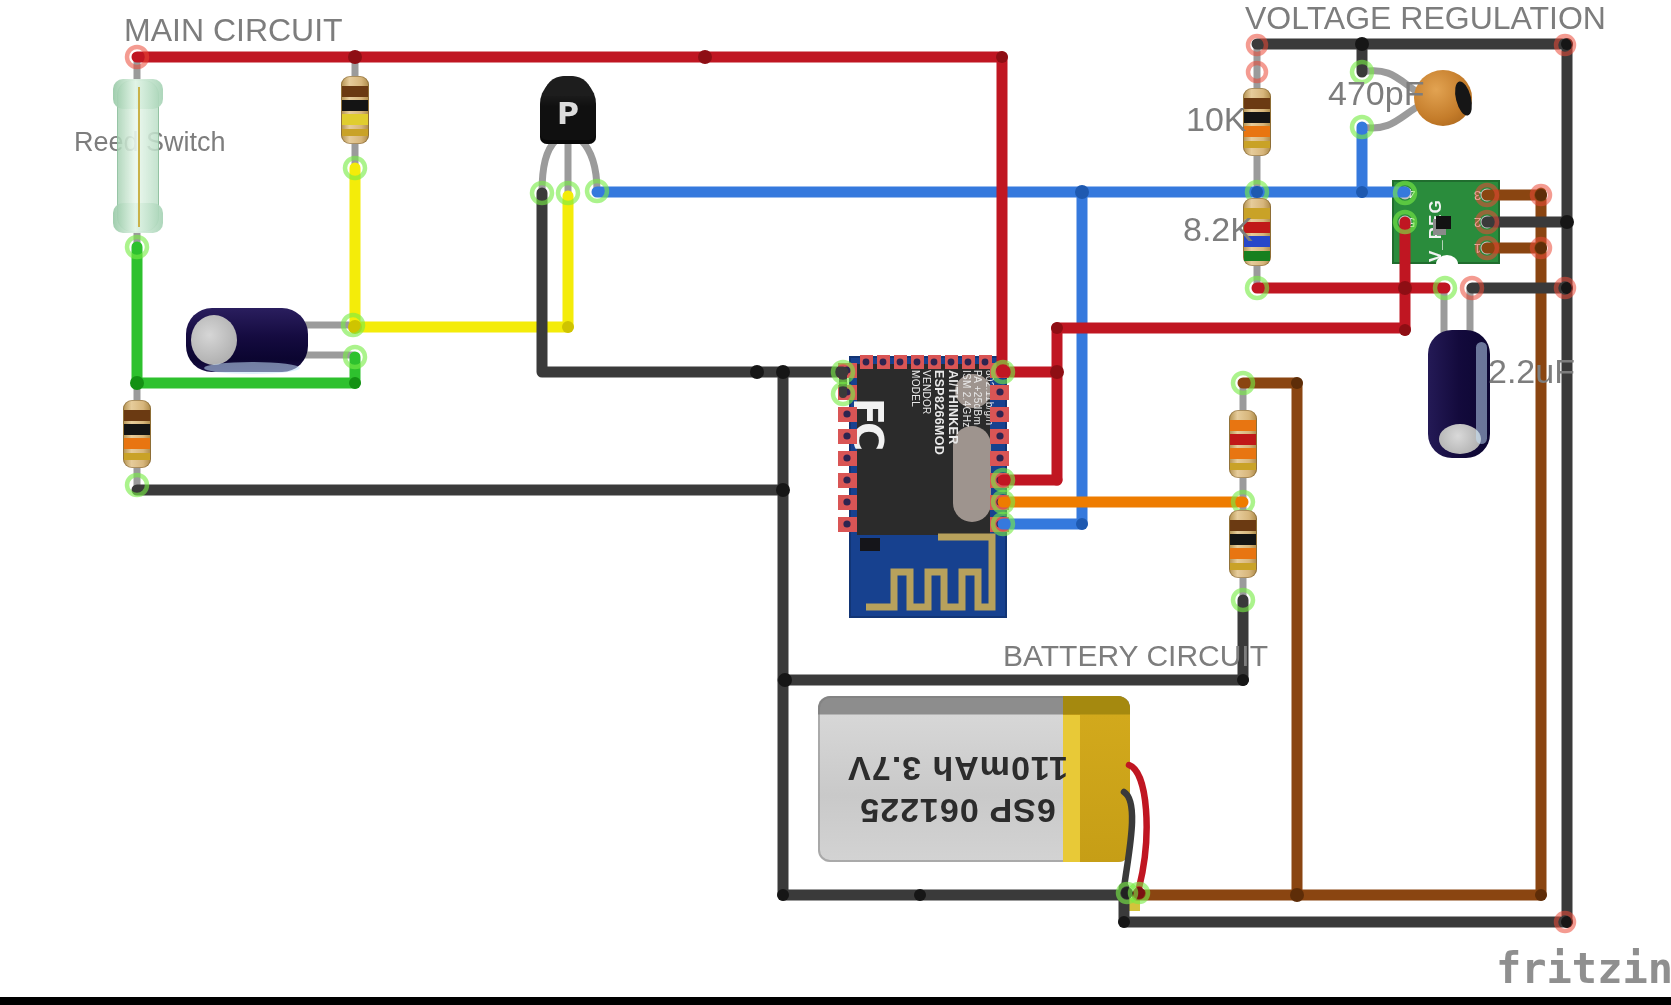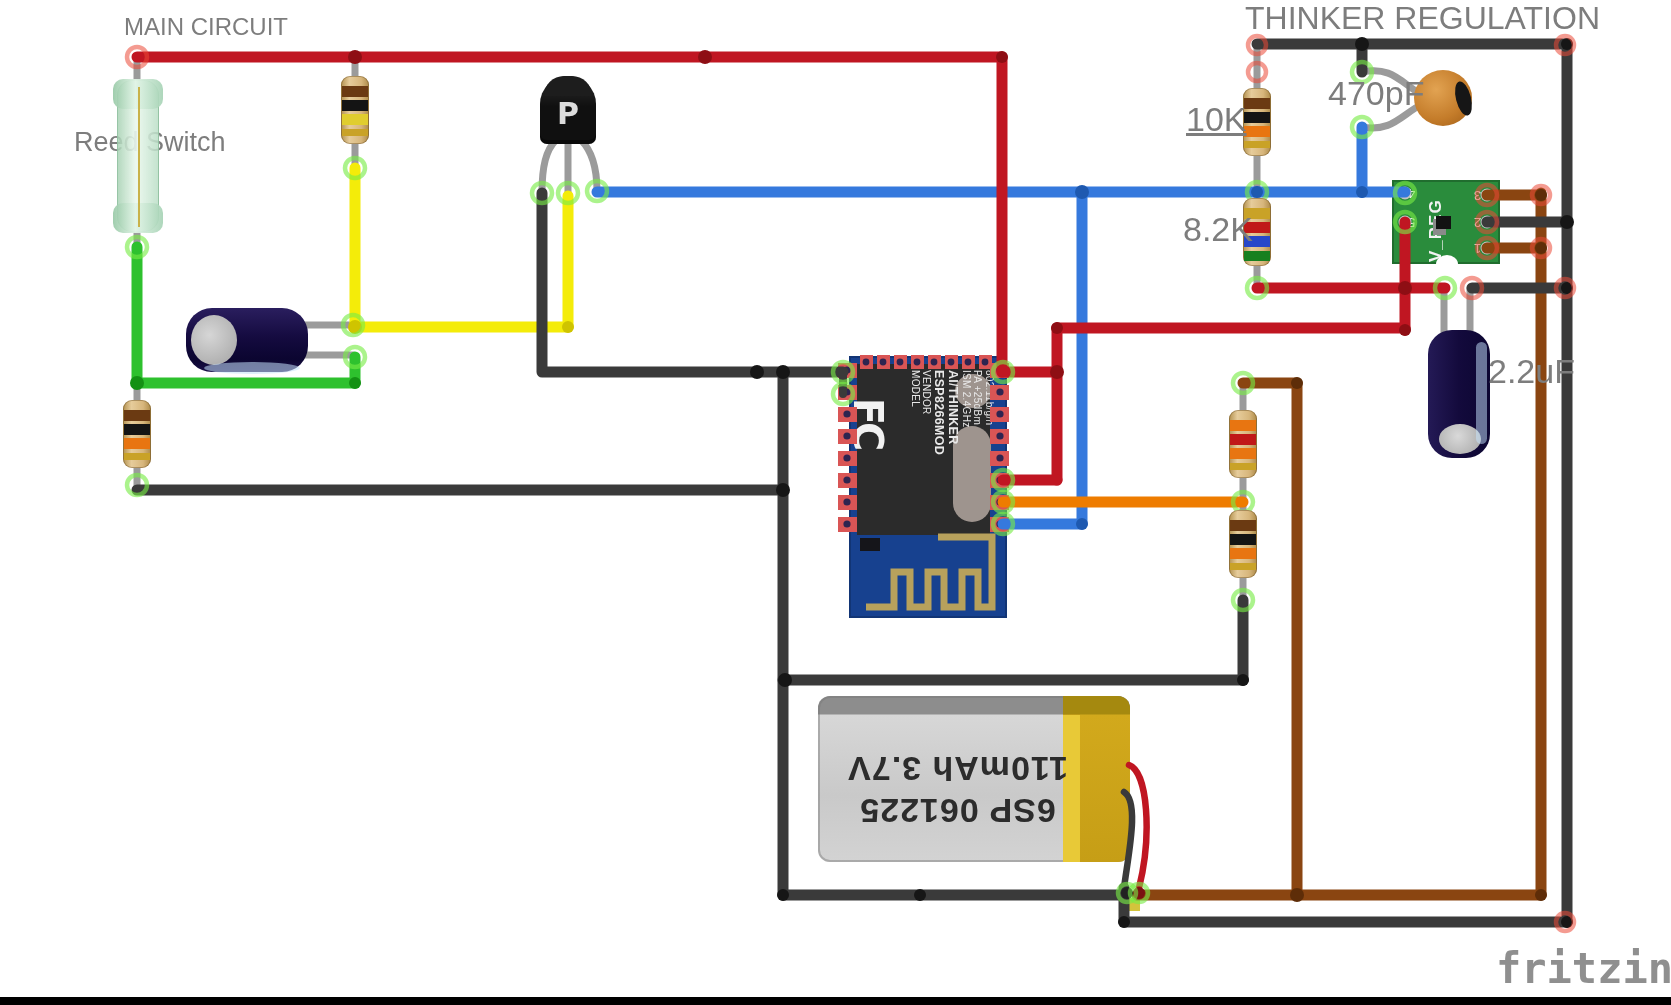--- a/index.html
+++ b/index.html
@@ -117,23 +117,24 @@
     font-size:42px;font-family:"DejaVu Sans Mono",monospace;letter-spacing:0px;}
   .bottombar{position:absolute;left:0;top:997px;width:100%;height:8px;background:#000;z-index:7;}
   .reedlabel{z-index:1;}
 </style>
 </head>
 <body>
 
 <div id="stage">
 
   <div class="lbl reedlabel" style="left:74px;top:128px;font-size:27px;">Reed Switch</div>
-  <div class="lbl" style="left:124px;top:14px;font-size:24px;">MAIN CIRCUIT</div>
-  <div class="lbl" style="left:1245px;top:2px;font-size:32px;">THINKER REGULATION</div>
-  <div class="lbl" style="left:1186px;top:102px;font-size:34px;text-decoration:underline;">10K</div>
+  <div class="lbl" style="left:124px;top:14px;font-size:32px;">MAIN CIRCUIT</div>
+  <div class="lbl" style="left:1245px;top:2px;font-size:32px;">VOLTAGE REGULATION</div>
+  <div class="lbl" style="left:1003px;top:640px;font-size:30px;">BATTERY CIRCUIT</div>
+  <div class="lbl" style="left:1186px;top:102px;font-size:34px;">10K</div>
   <div class="lbl" style="left:1183px;top:212px;font-size:34px;">8.2K</div>
   <div class="lbl" style="left:1328px;top:76px;font-size:34px;">470pF</div>
   <div class="lbl" style="left:1488px;top:354px;font-size:34px;">2.2uF</div>
   <div class="watermark">fritzing</div>
 
   <div class="board esp">
     <div class="chip">
       <div class="oval"></div>
       <div class="capsule"></div>
       <div class="fcc">

